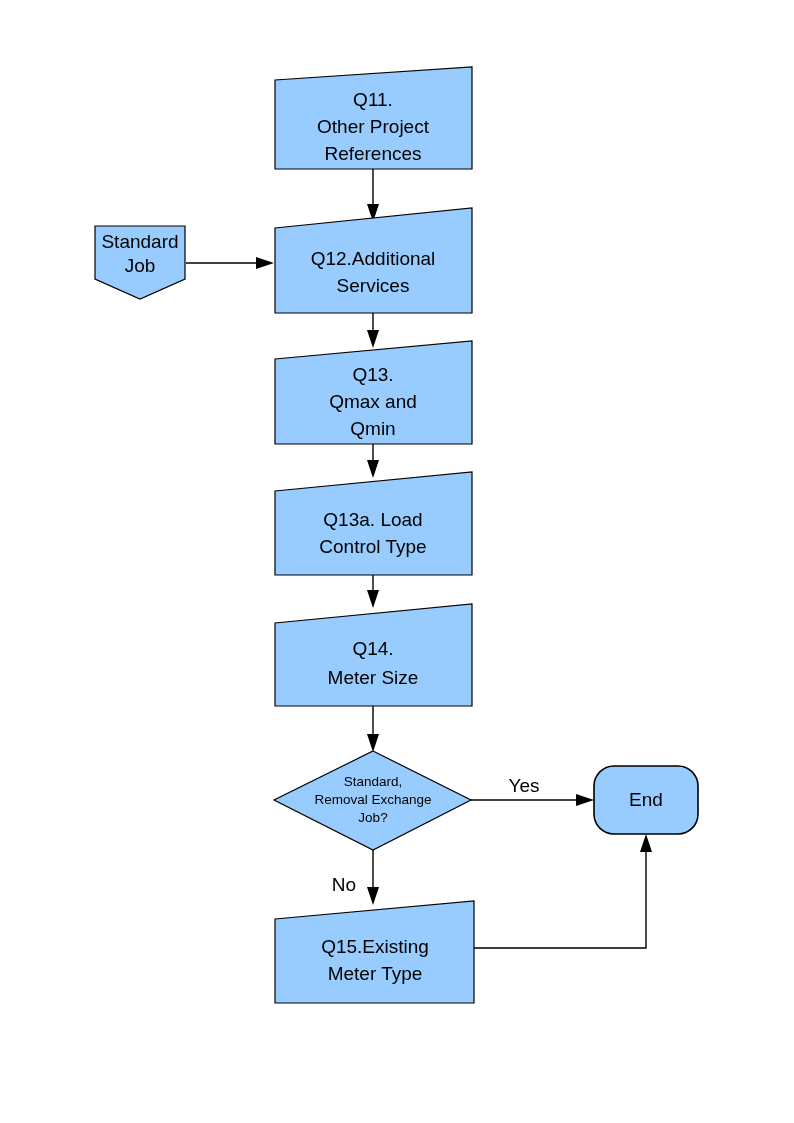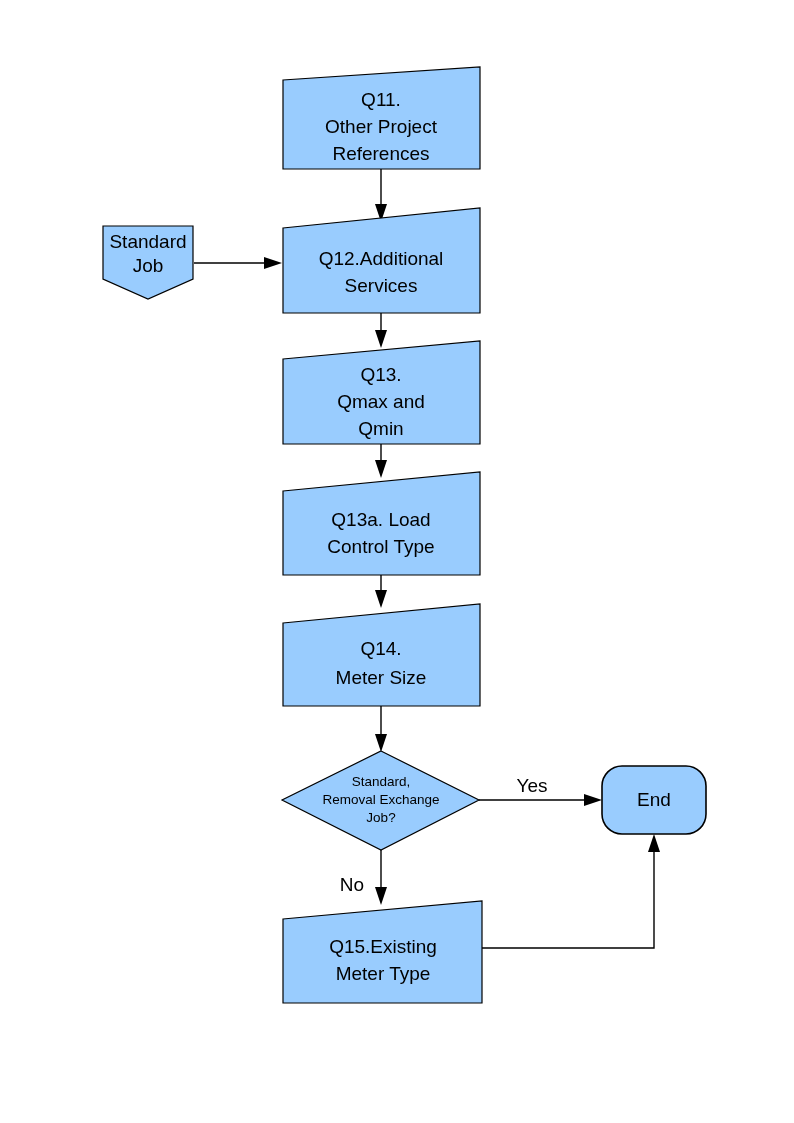--- a/index.html
+++ b/index.html
@@ -12,21 +12,20 @@
     width: 794px;
     height: 1123px;
     font-family: "Liberation Sans", sans-serif;
     overflow: hidden;
   }
   #flowchart-root {
     position: relative;
     width: 642px;
     height: 1123px;
     background: #ffffff;
-    padding-left: 8px;
   }
   svg#flow-svg {
     display: block;
     width: 794px;
     height: 1123px;
   }
   .node-shape {
     fill: #99ccfe;
     stroke: #000000;
     stroke-width: 1.2;

